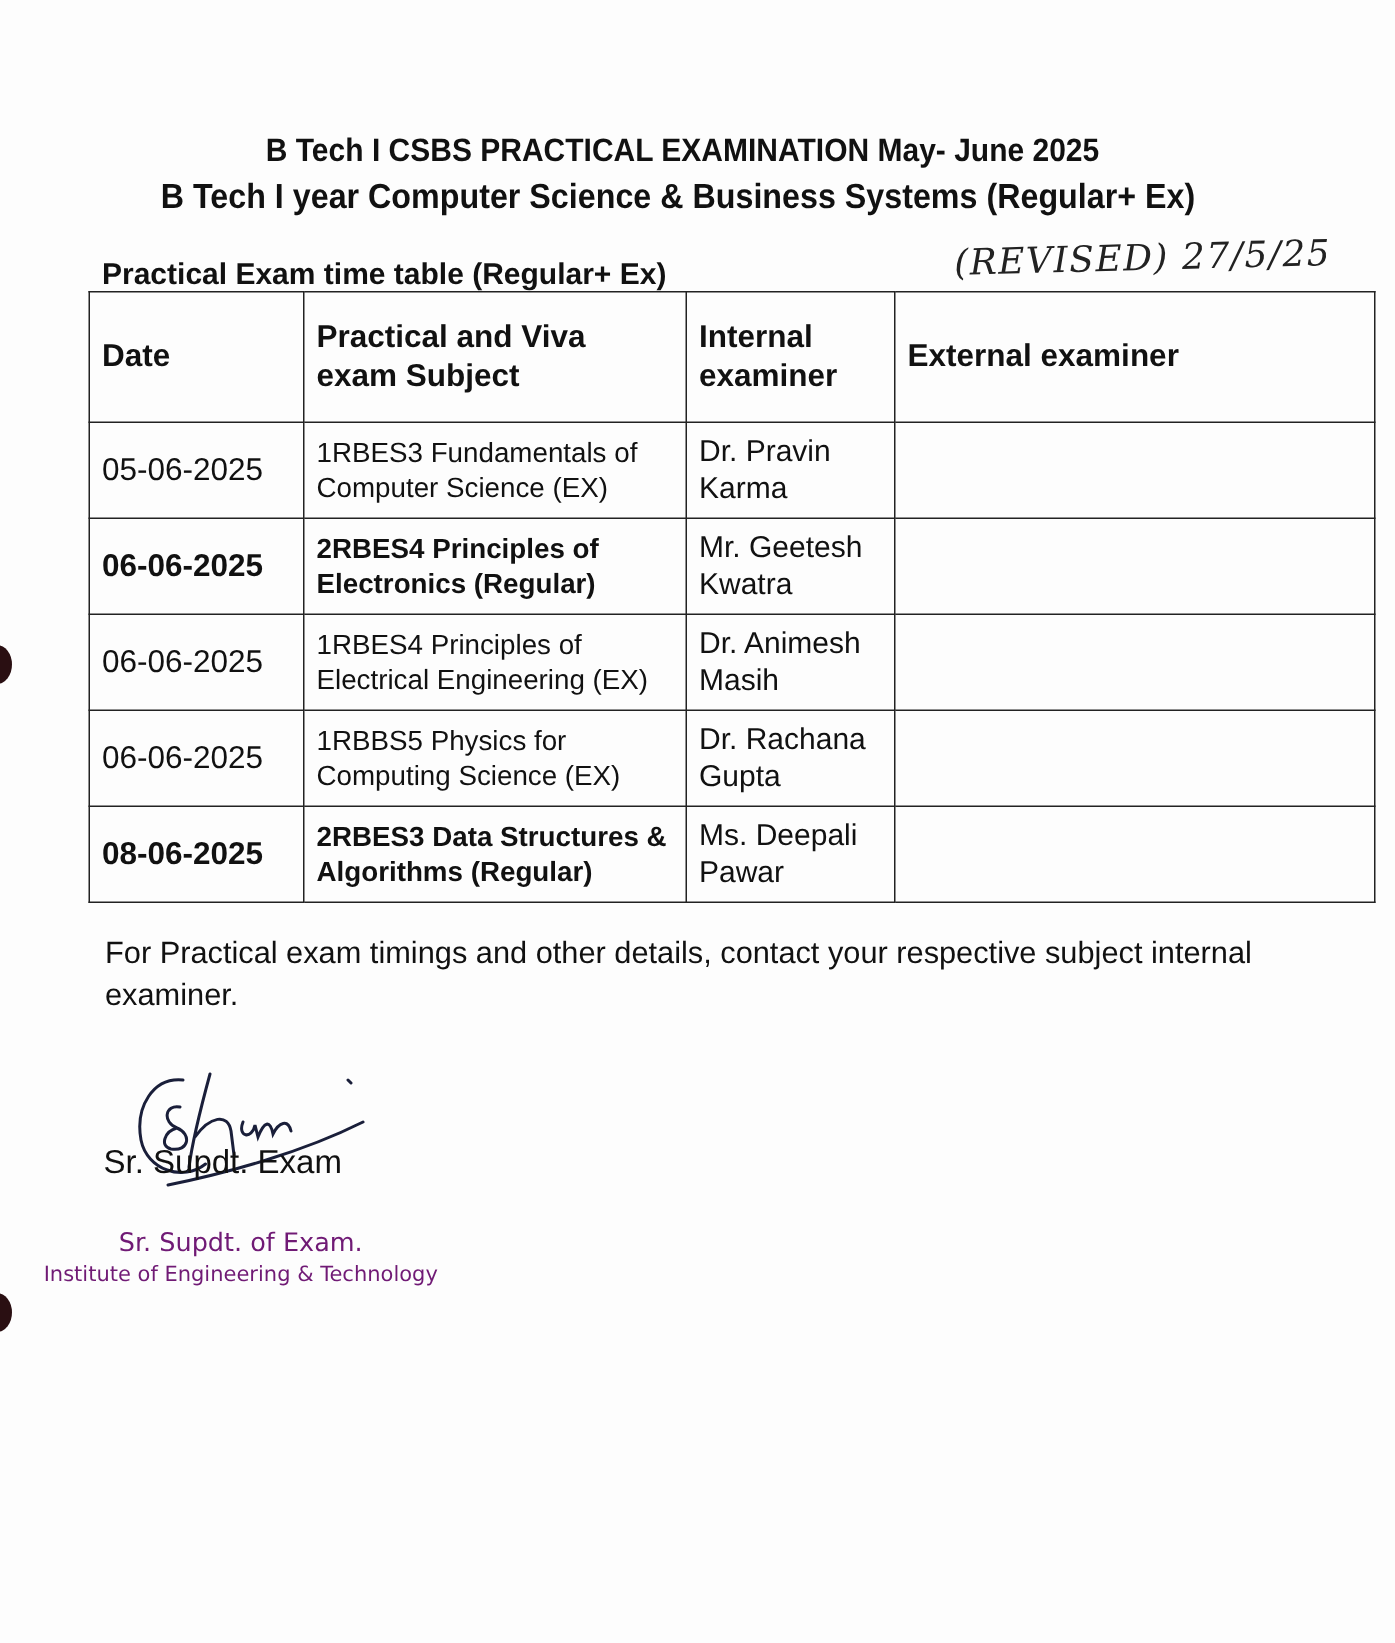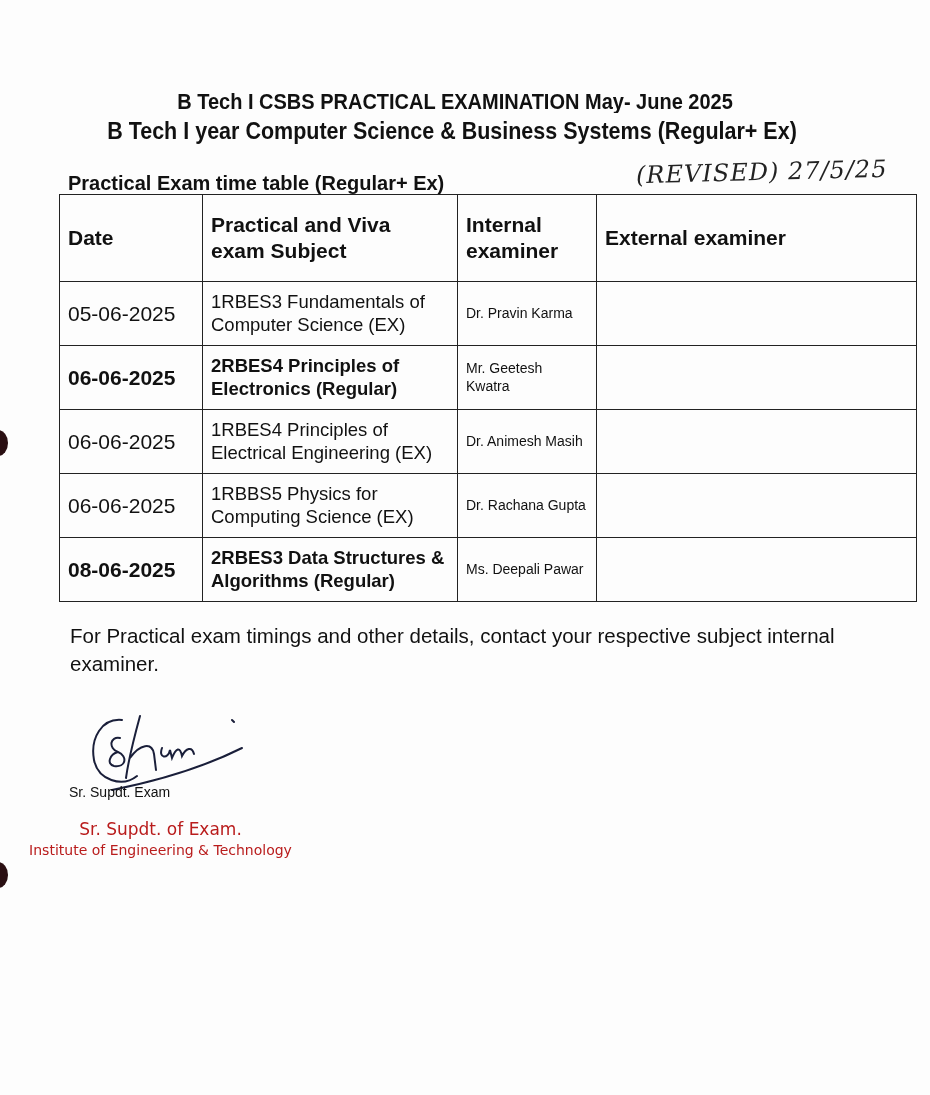--- a/index.html
+++ b/index.html
@@ -22,25 +22,25 @@
     position:absolute; left:59px; top:194px; width:858px; border-collapse:collapse;
     font-size:19px;
   }
   table.tt td, table.tt th { border:1.5px solid #222; padding:4px 8px; vertical-align:middle; text-align:left; }
   table.tt th { font-weight:bold; font-size:21px; height:78px; line-height:1.25; }
   table.tt td { height:55px; line-height:1.22; }
   .c1 { width:126px; } .c2 { width:238px; } .c3 { width:122px; }
   td.date { font-size:21px; }
   tr.bold td.date, tr.bold td.subj { font-weight:bold; }
   td.subj { font-size:18.5px; }
-  td.exam { font-size:14px; }
+  td.exam { font-size:20px; }
   .note { position:absolute; left:70px; top:622px; width:800px; font-size:20.5px; line-height:1.35; }
   .sig { position:absolute; left:82px; top:708px; }
-  .signame { position:absolute; left:69px; top:784px; font-size:14px; }
-  .stamp { position:absolute; left:8px; top:817px; width:305px; text-align:center; color:#b91c1c;
+  .signame { position:absolute; left:69px; top:762px; font-size:22px; }
+  .stamp { position:absolute; left:8px; top:817px; width:305px; text-align:center; color:#701a75;
     font-family:"DejaVu Sans", sans-serif; font-size:14px; line-height:1.42; }
   .stamp .s1 { font-size:17px; }
   .hole { position:absolute; left:-12px; width:20px; height:26px; border-radius:50%; background:#2a0f12; }
 </style>
 </head>
 <body>
 
 <div class="title1">B Tech I CSBS PRACTICAL EXAMINATION May- June 2025</div>
 <div class="title2">B Tech I year Computer Science &amp; Business Systems (Regular+ Ex)</div>
 <div class="subtitle">Practical Exam time table (Regular+ Ex)</div>

